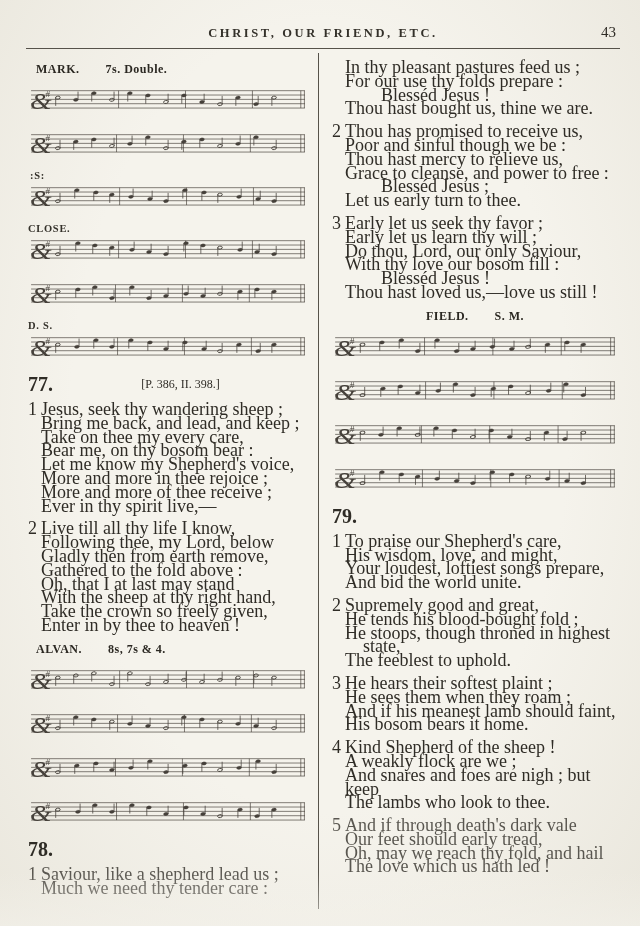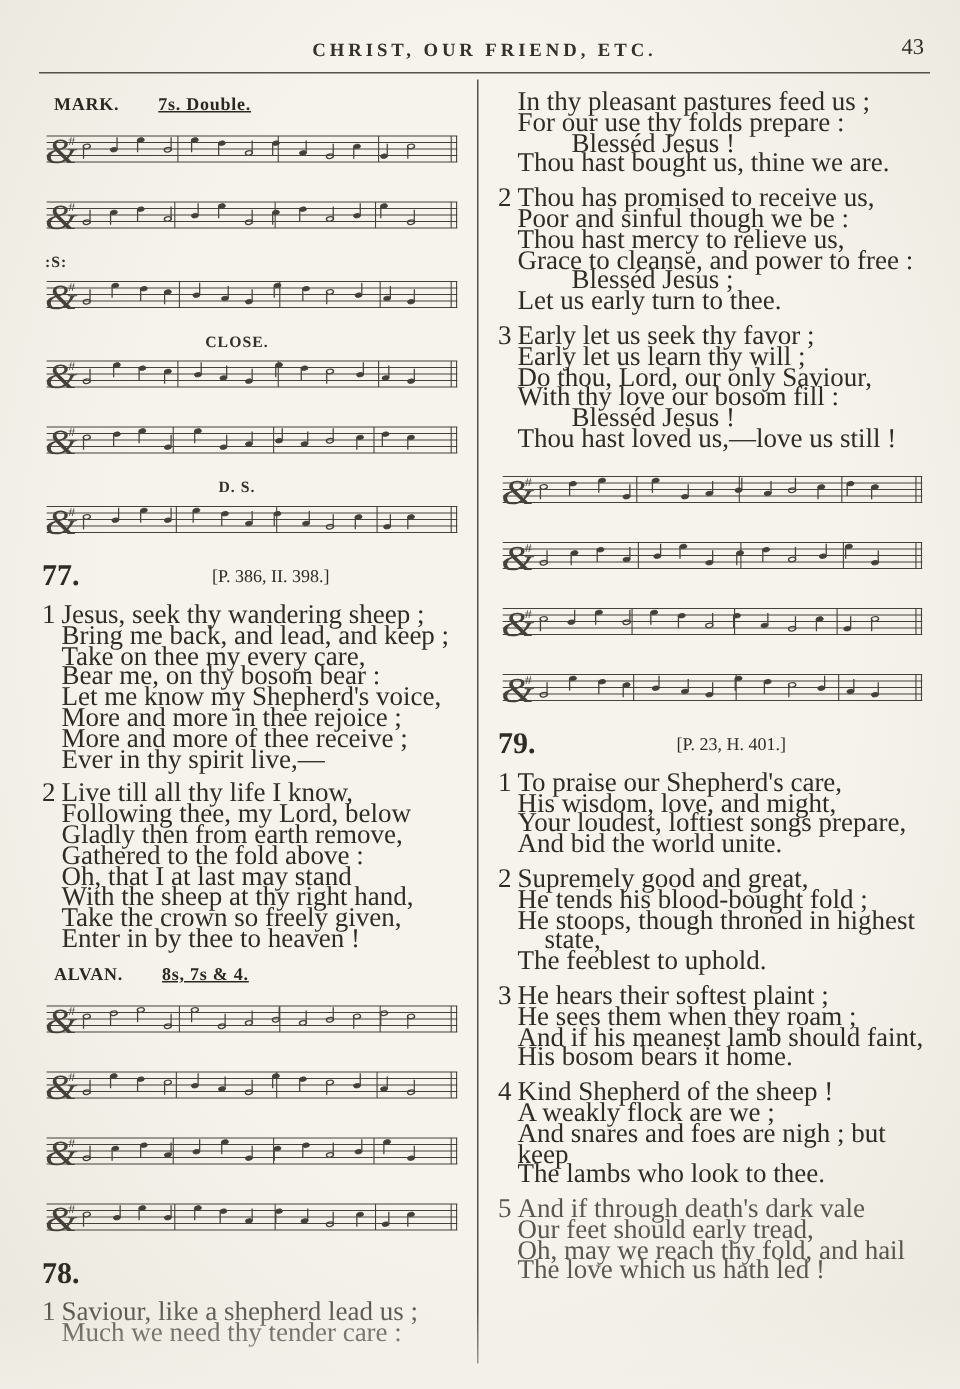--- a/index.html
+++ b/index.html
@@ -22,24 +22,24 @@
   .pg-header{position:relative;text-align:center;padding:10px 0 7px;}
   .pg-title{font-size:12.5px;letter-spacing:2.6px;font-weight:bold;color:#34312a;}
   .pg-num{position:absolute;right:4px;top:8px;font-size:15px;}
   .rule{border-bottom:1px solid #56524a;margin:0 0 4px;}
   .columns{display:flex;min-height:856px;}
   .col{box-sizing:border-box;}
   .col-left{flex:0 0 292px;padding:4px 10px 0 2px;}
   .col-right{flex:1;border-left:1px solid #56524a;padding:8px 2px 0 13px;}
   .tune-head{font-size:12px;font-weight:bold;letter-spacing:.5px;margin:5px 0 2px 8px;color:#2b2822;}
   .tune-head.centered{text-align:center;margin-left:0;}
-  .tune-meter{margin-left:26px;text-decoration:underline;}
+  .tune-meter{margin-left:26px;}
   .staff{height:33px;margin:5px 0 11px;}
   .staff svg{display:block;}
-  .staff-label{font-size:10.5px;font-weight:bold;letter-spacing:.7px;text-align:center;margin:0 20px -7px 0;color:#34312a;}
+  .staff-label{font-size:10.5px;font-weight:bold;letter-spacing:.7px;text-align:left;margin:0 20px -7px 0;color:#34312a;}
   .staff-label.left{text-align:left;margin:0 0 -7px 2px;}
   .hymn-head{display:flex;align-items:center;margin:10px 0 7px;}
   .hymn-num{font-size:20px;font-weight:bold;}
   .hymn-ref{flex:1;text-align:center;font-size:12px;}
   .verse{position:relative;padding-left:13px;margin:0 0 9px;font-size:18px;line-height:13.8px;}
   .vnum{position:absolute;left:0;top:0;}
   .vtext{display:block;white-space:pre-wrap;}
   .faded{opacity:.78;}
 </style>
 </head>
@@ -463,20 +463,23 @@
       <div class="verse">
         <span class="vnum">3</span>
         <span class="vtext">Early let us seek thy favor ;
 Early let us learn thy will ;
 Do thou, Lord, our only Saviour,
 With thy love our bosom fill :
         Blesséd Jesus !
 Thou hast loved us,—love us still !</span>
       </div>
 
+      <div class="tune-head centered">
+        <span class="tune-name">FIELD.</span><span class="tune-meter">S. M.</span>
+      </div>
 
       <div class="staff">
           <svg viewBox="0 0 272 38" preserveAspectRatio="none" width="100%" height="100%">
             <path d="M3 10H269 M3 15H269 M3 20H269 M3 25H269 M3 30H269 M88 10V30 M153 10V30 M218 10V30 M265 10V30 M268.5 10V30 " stroke="#45403a" stroke-width="0.7" fill="none"></path>
             <text x="2" y="31" font-size="27" font-style="italic" font-family="&quot;Liberation Serif&quot;,&quot;DejaVu Serif&quot;,serif" fill="#45403a">&amp;</text>
             <text x="17" y="17" font-size="9" fill="#45403a" font-family="&quot;Liberation Serif&quot;,&quot;DejaVu Serif&quot;,serif">#</text>
             <ellipse cx="29" cy="18" rx="2.3" ry="1.7" transform="rotate(-15 29 18)" fill="none" stroke="#45403a" stroke-width="0.9"></ellipse>
             <path d="M26.9 18V27.5" stroke="#45403a" stroke-width="0.8" fill="none"></path>
             <ellipse cx="47.5" cy="15.5" rx="2.3" ry="1.7" transform="rotate(-15 47.5 15.5)" fill="#45403a" stroke="#45403a" stroke-width="0.5"></ellipse>
             <path d="M45.4 15.5V25" stroke="#45403a" stroke-width="0.8" fill="none"></path>
@@ -599,21 +602,20 @@
             <path d="M207.1 20.5V11" stroke="#45403a" stroke-width="0.8" fill="none"></path>
             <ellipse cx="223.5" cy="23" rx="2.3" ry="1.7" transform="rotate(-15 223.5 23)" fill="#45403a" stroke="#45403a" stroke-width="0.5"></ellipse>
             <path d="M225.6 23V13.5" stroke="#45403a" stroke-width="0.8" fill="none"></path>
             <ellipse cx="239" cy="25.5" rx="2.3" ry="1.7" transform="rotate(-15 239 25.5)" fill="#45403a" stroke="#45403a" stroke-width="0.5"></ellipse>
             <path d="M241.1 25.5V16" stroke="#45403a" stroke-width="0.8" fill="none"></path>
           </svg>
         </div>
 
       <div class="hymn-head">
         <span class="hymn-num">79.</span>
-        <span class="hymn-ref">[P. 23, H. 401.]</span>
       </div>
 
       <div class="verse">
         <span class="vnum">1</span>
         <span class="vtext">To praise our Shepherd's care,
 His wisdom, love, and might,
 Your loudest, loftiest songs prepare,
 And bid the world unite.</span>
       </div>
       <div class="verse">

